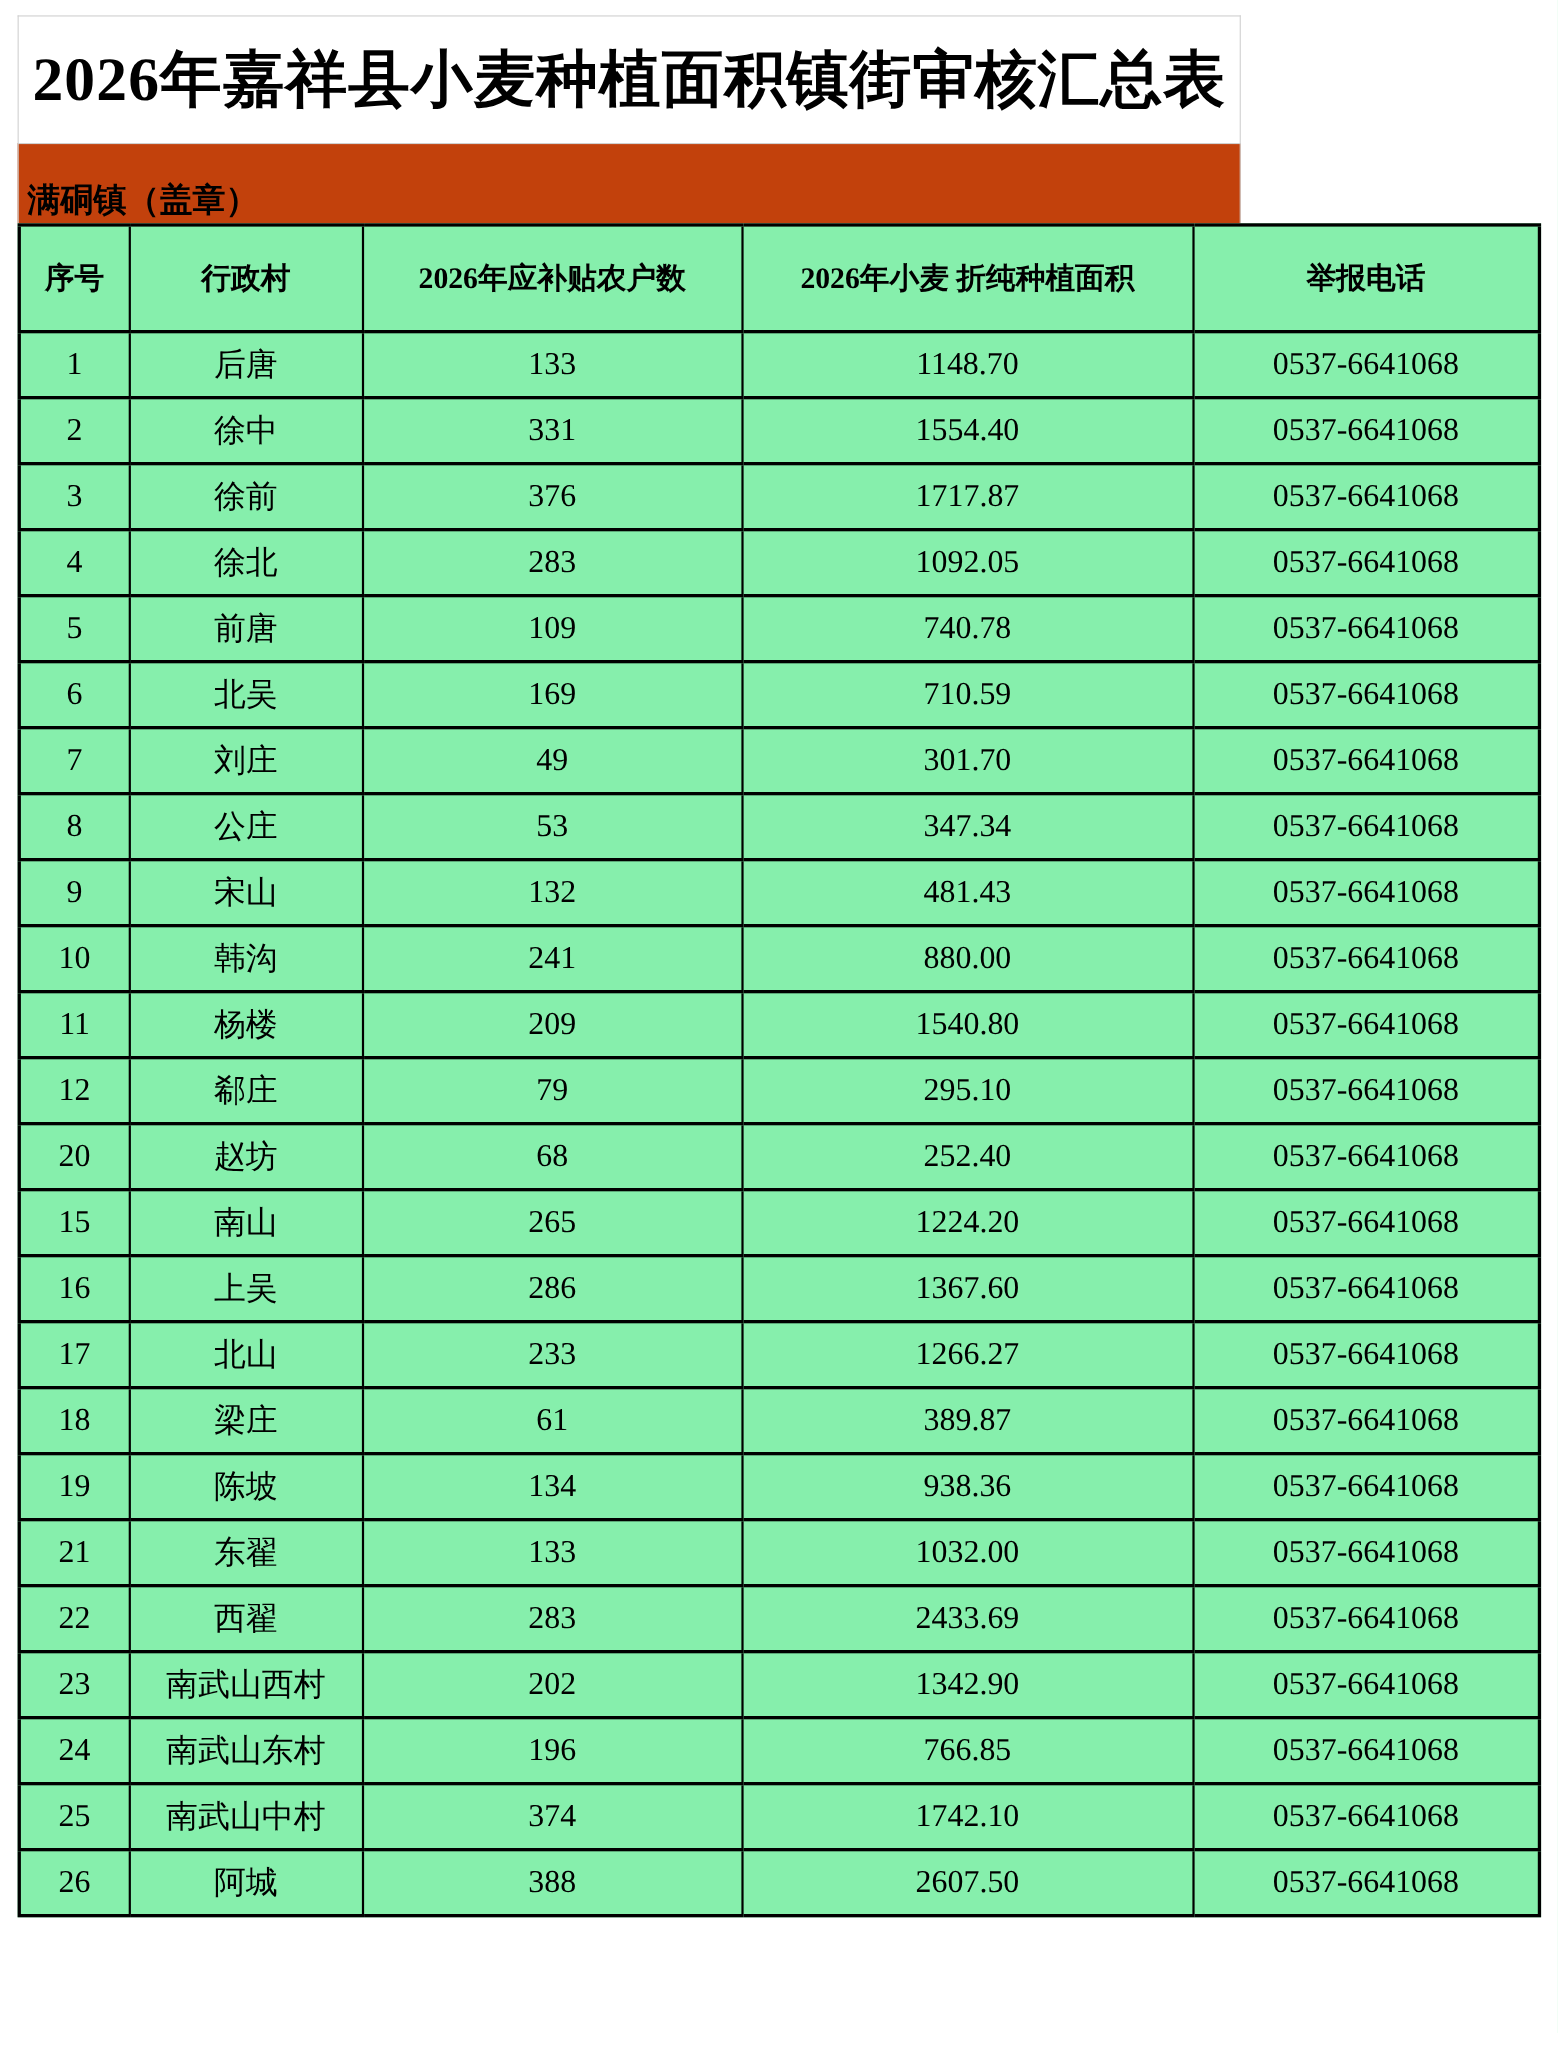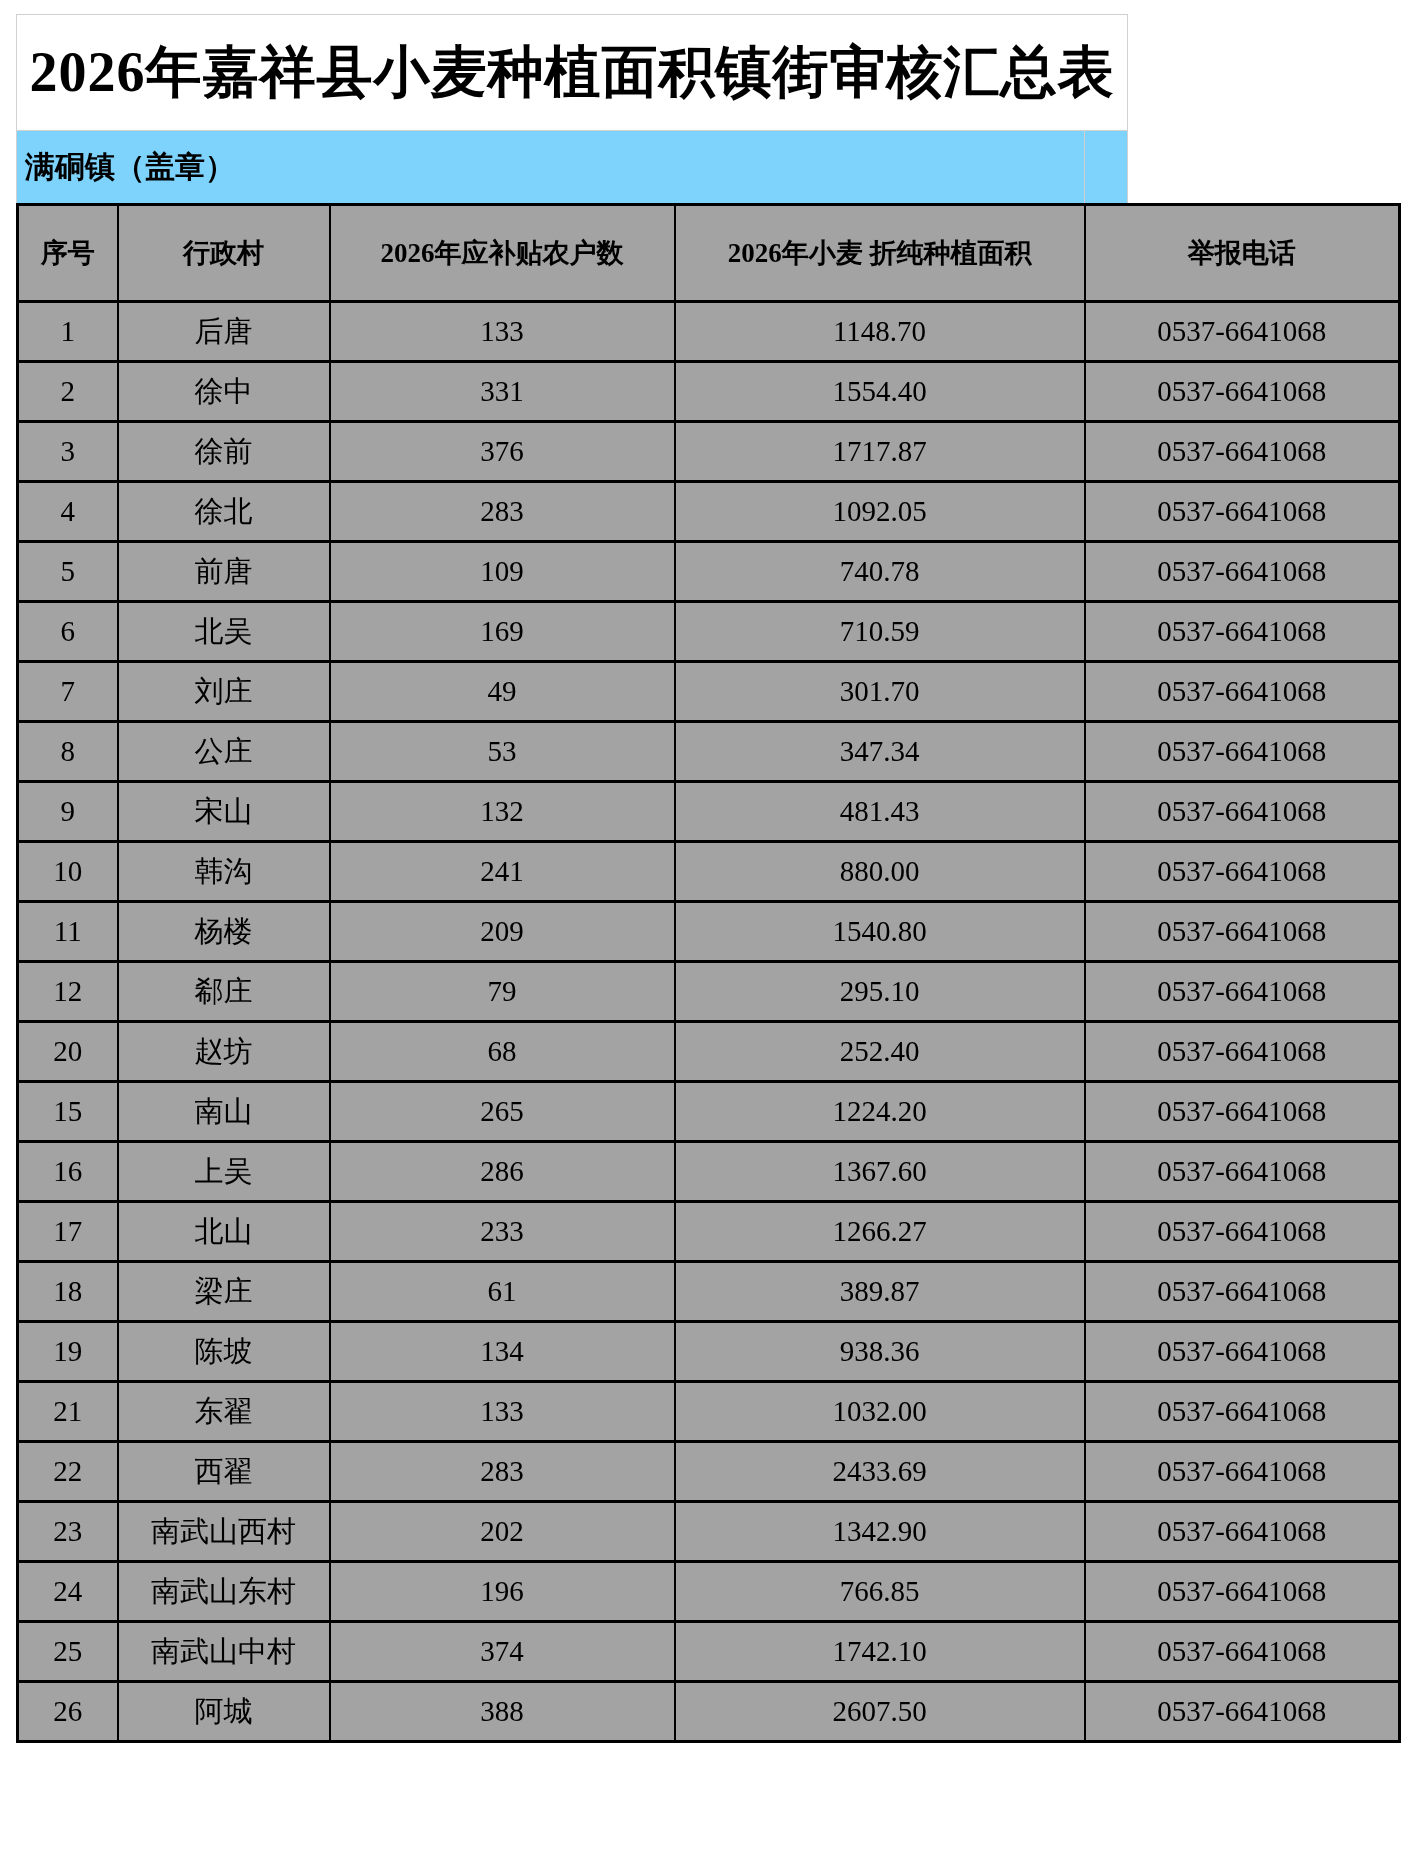--- a/index.html
+++ b/index.html
@@ -33,42 +33,43 @@
     letter-spacing: 1px;
     white-space: nowrap;
     background: #ffffff;
   }
 
   .subtitle-row {
     display: flex;
     height: 73px;
     border: 1px solid #d0d0d0;
     border-bottom: none;
-    background: #7dd3fc;
+    background: #c2410c;
+    align-items: flex-end;
   }
   .subtitle-cell {
     width: 1067px;
     display: flex;
     align-items: center;
     padding-left: 8px;
     font-size: 30px;
     font-weight: bold;
     white-space: nowrap;
   }
   .subtitle-empty {
     flex: 1;
     border-left: 1px solid #d0d0d0;
   }
 
   table.main {
     width: 1382px;
     border-collapse: collapse;
     table-layout: fixed;
     border: 3px solid #000;
-    background: #a3a3a3;
+    background: #86efac;
   }
   table.main th,
   table.main td {
     border-left: 2px solid #000;
     border-right: 2px solid #000;
     border-top: 3px solid #000;
     border-bottom: 3px solid #000;
     text-align: center;
     vertical-align: middle;
     padding: 0;

